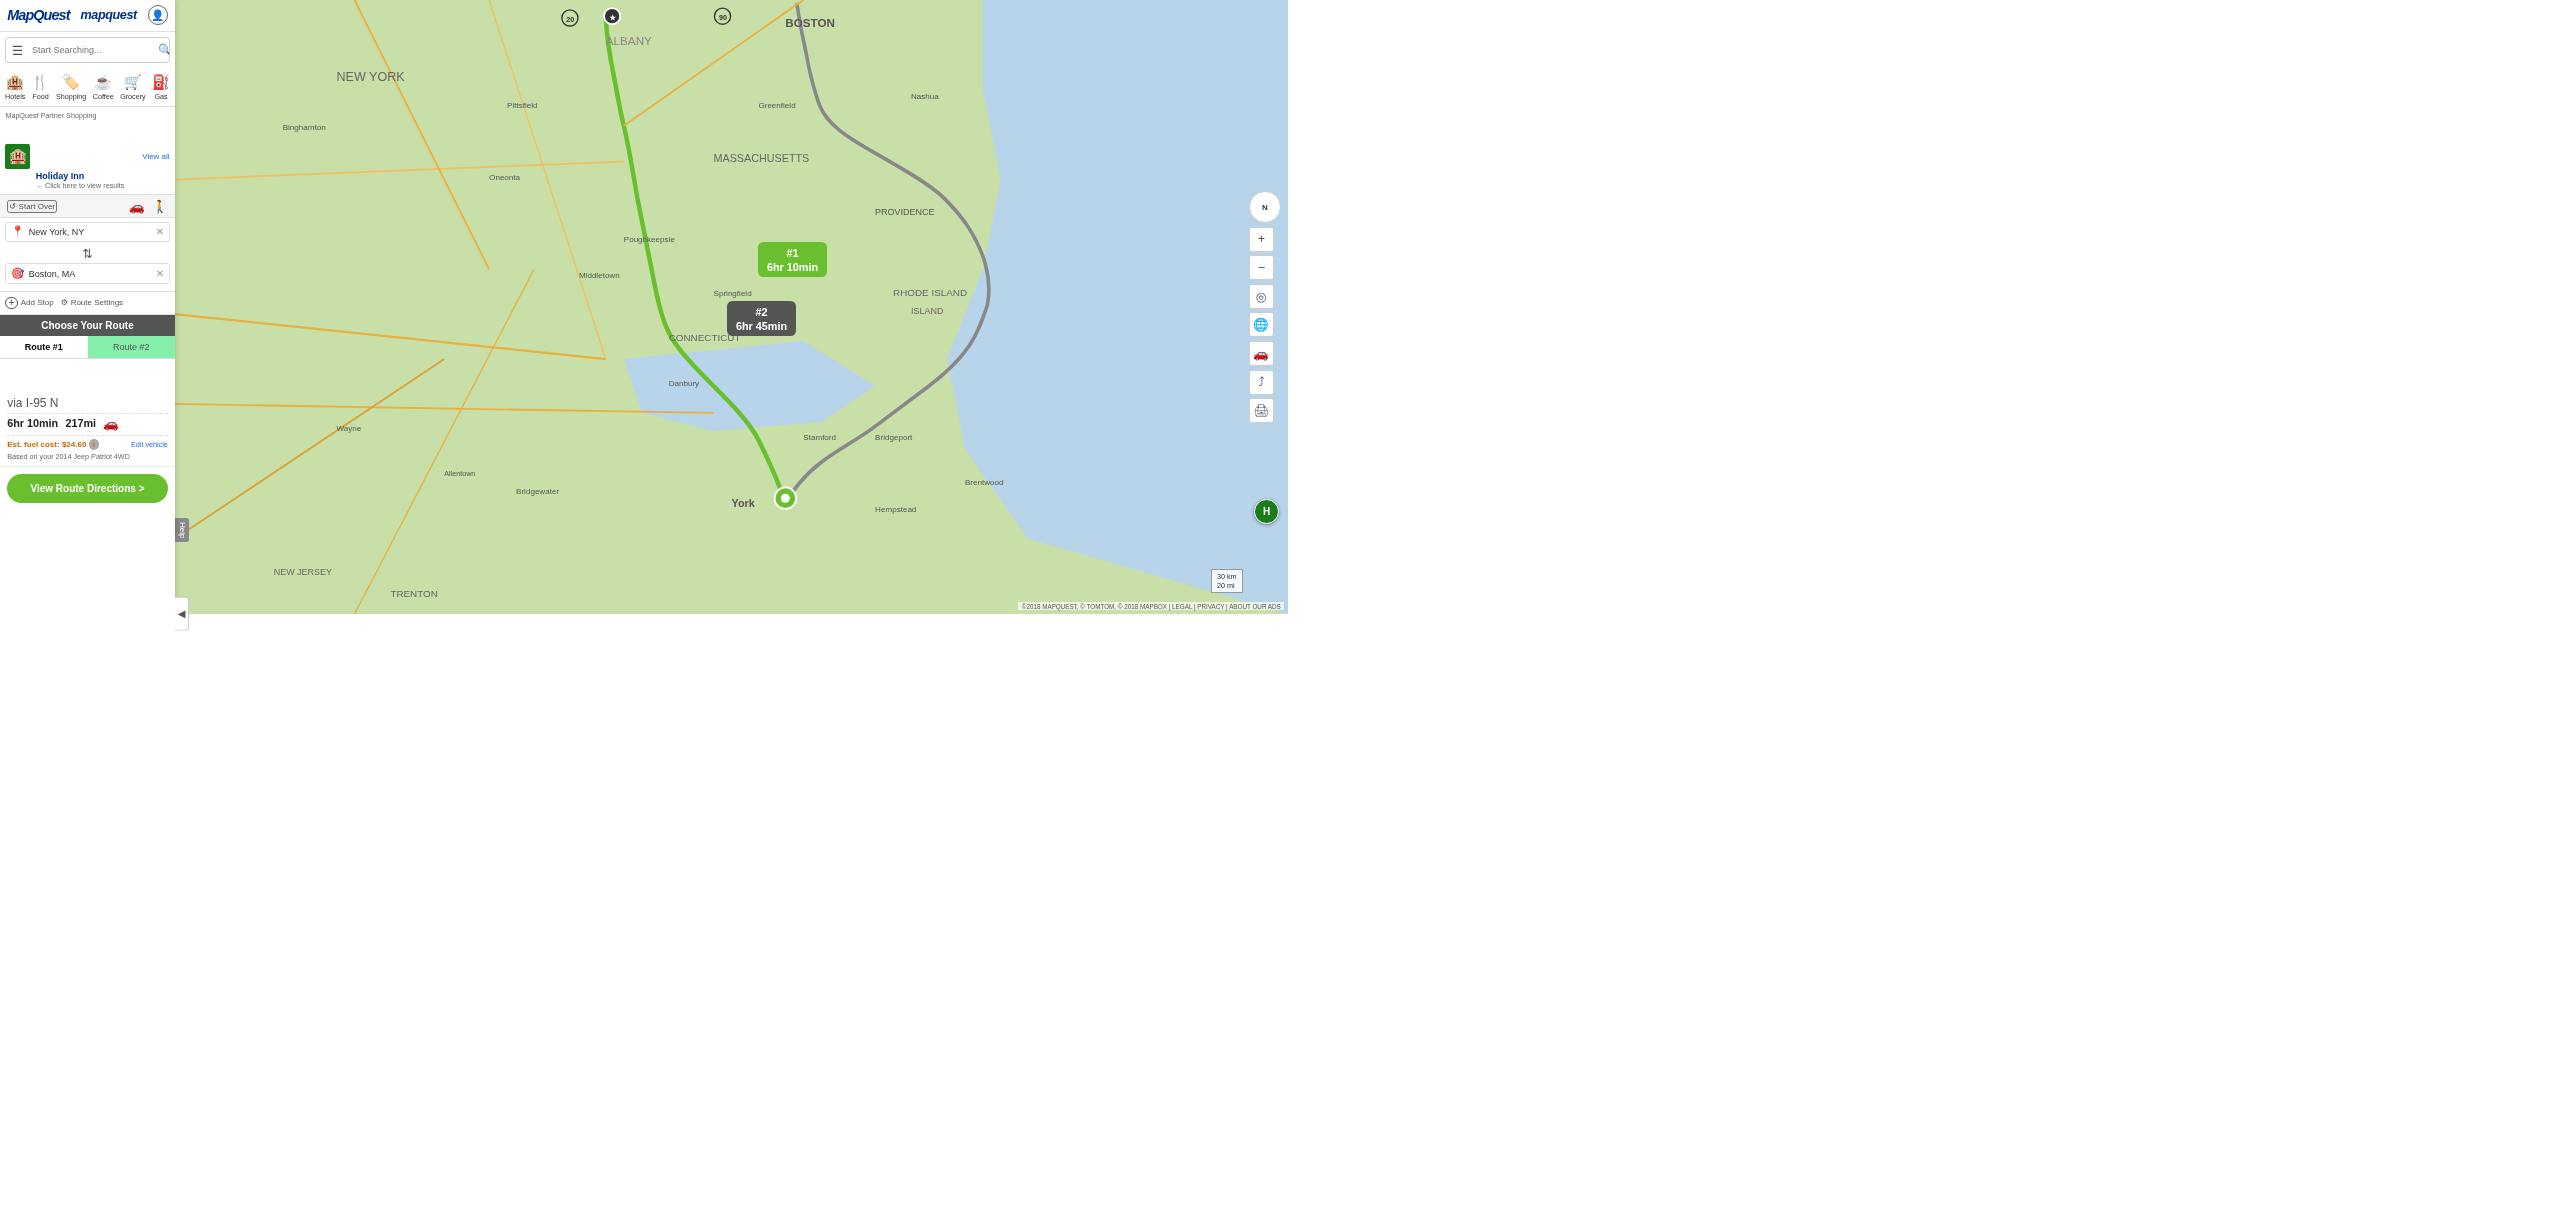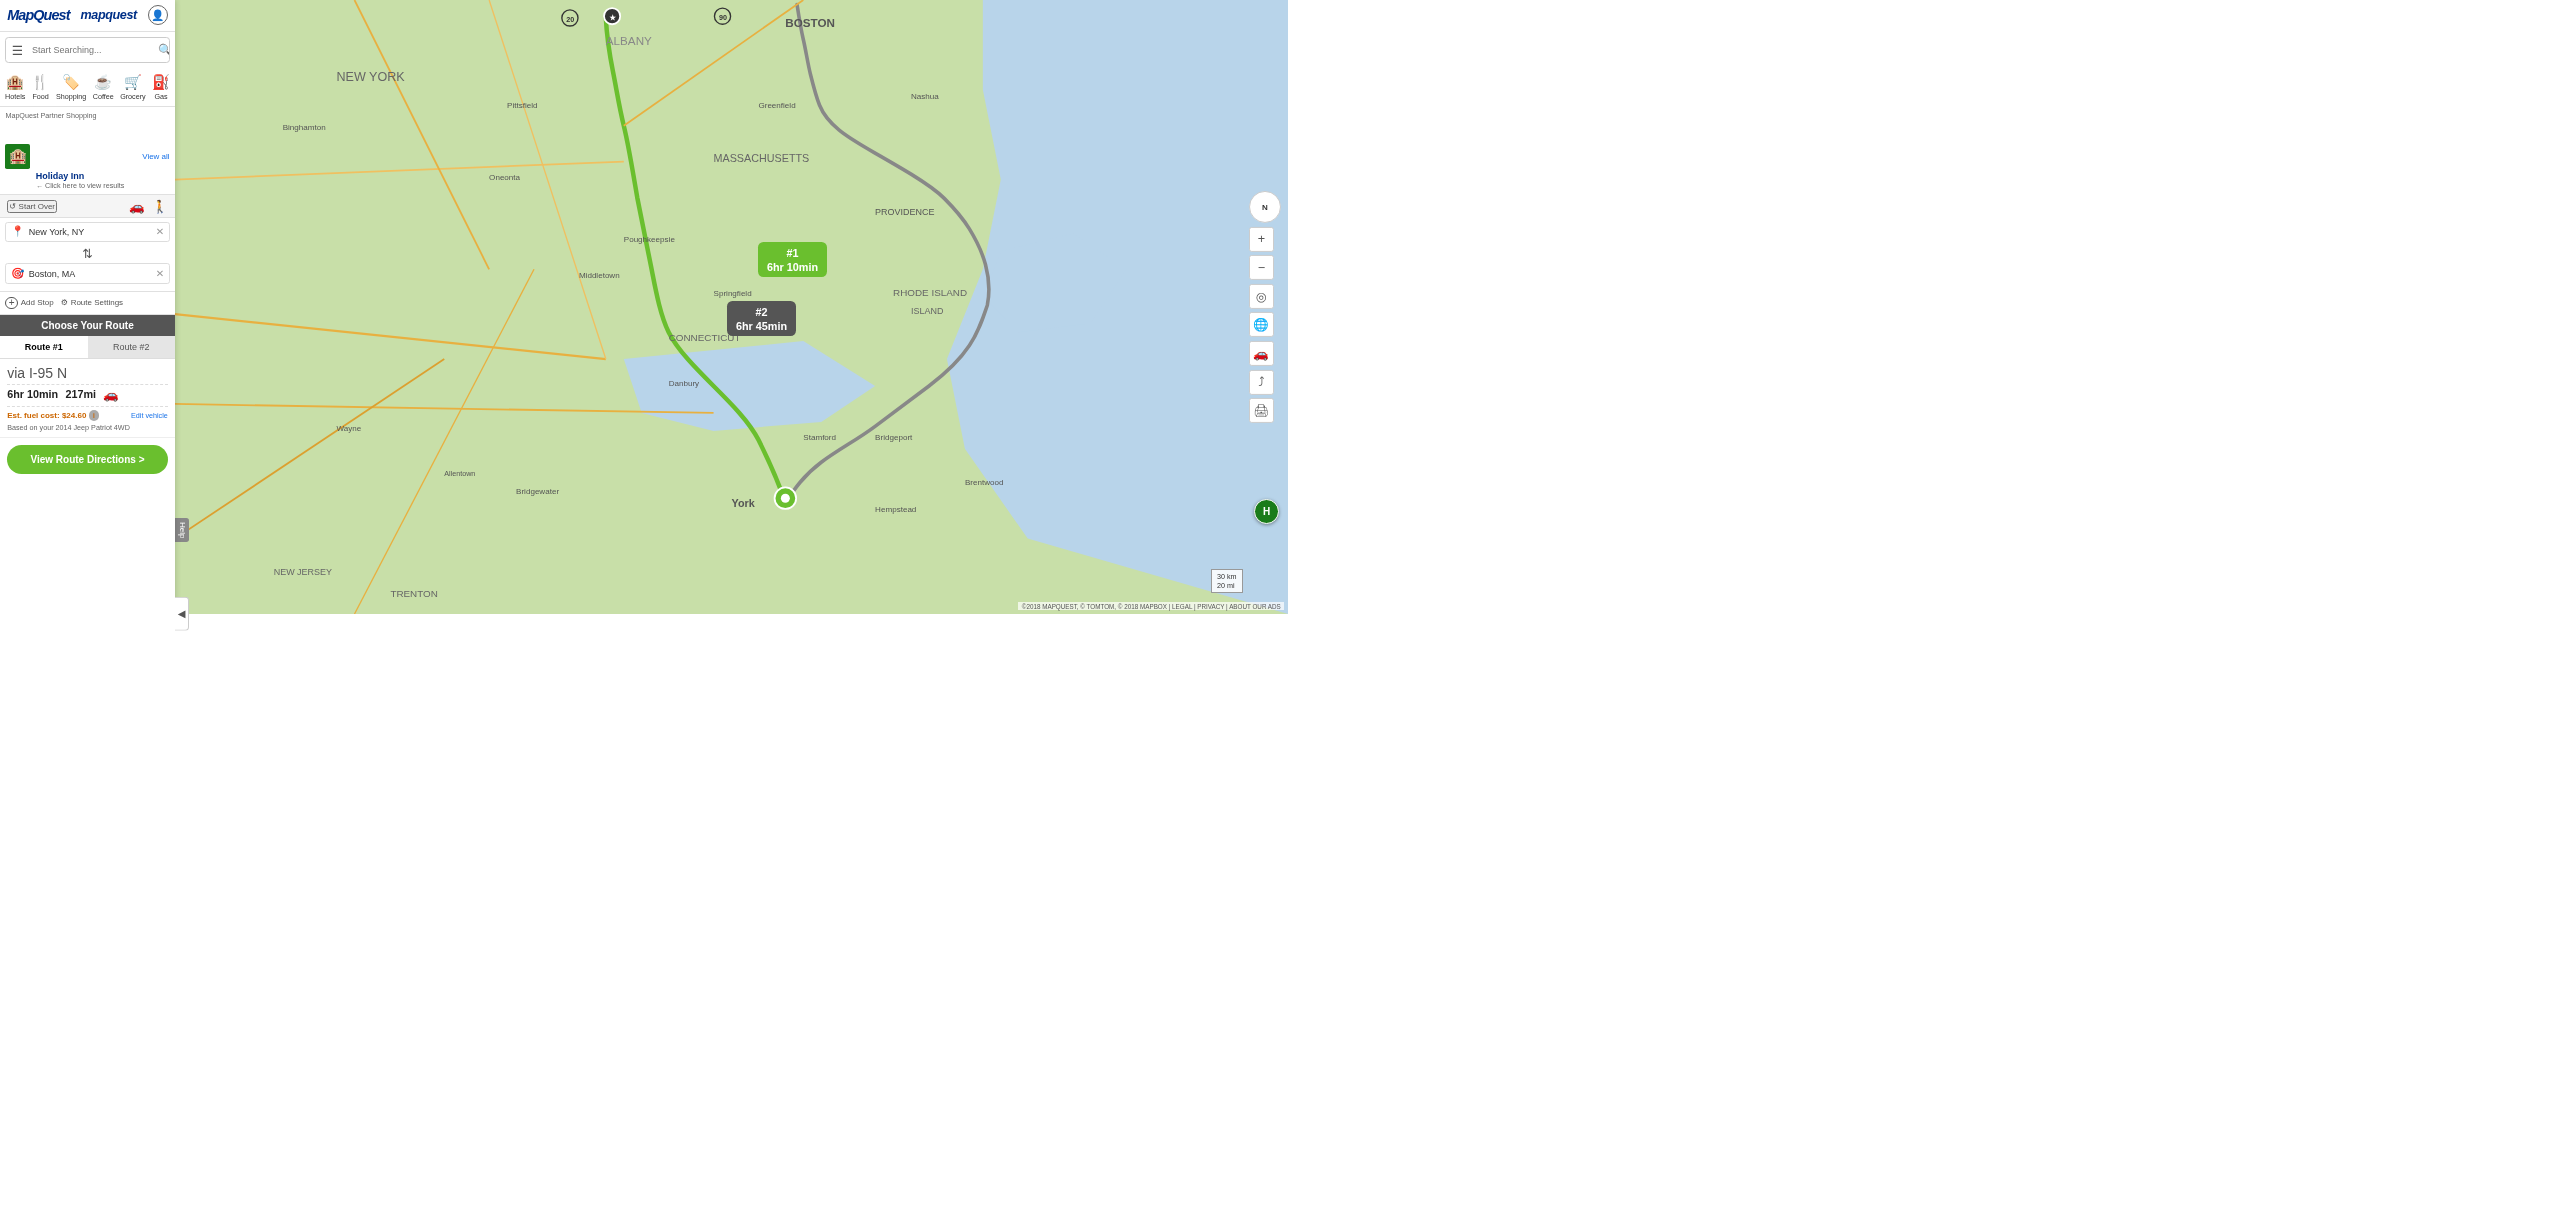--- a/index.html
+++ b/index.html
@@ -216,33 +216,33 @@
       display: flex;
       border-bottom: 0.9px solid #ddd;
     }
     .route-tab {
       flex: 1;
       text-align: center;
       padding: 5.4px 3.6px;
       font-size: 9px;
       cursor: pointer;
       border: none;
-      background: #e5e5e5;
+      background: #86efac;
       color: #555;
     }
     .route-tab.active {
       background: #fff;
       font-weight: bold;
       color: #000;
       border-bottom: 1.8px solid #fff;
     }
 
     
     .route-info { padding: 5.4px 7.2px; border-bottom: 0.9px solid #eee; }
-    .route-via { font-size: 14px; color: #555; margin-bottom: 3.6px; }
+    .route-via { font-size: 12px; color: #555; margin-bottom: 3.6px; margin-top: 31px; }
     .route-stats {
       display: flex; align-items: center; gap: 7.2px;
       font-size: 10.8px; font-weight: bold; color: #222;
     }
     .route-stats .car-icon { font-size: 12.6px; }
     .fuel-row {
       display: flex; align-items: center; justify-content: space-between;
       margin-top: 3.6px;
     }
     .fuel-cost { font-size: 8px; color: #333; }

